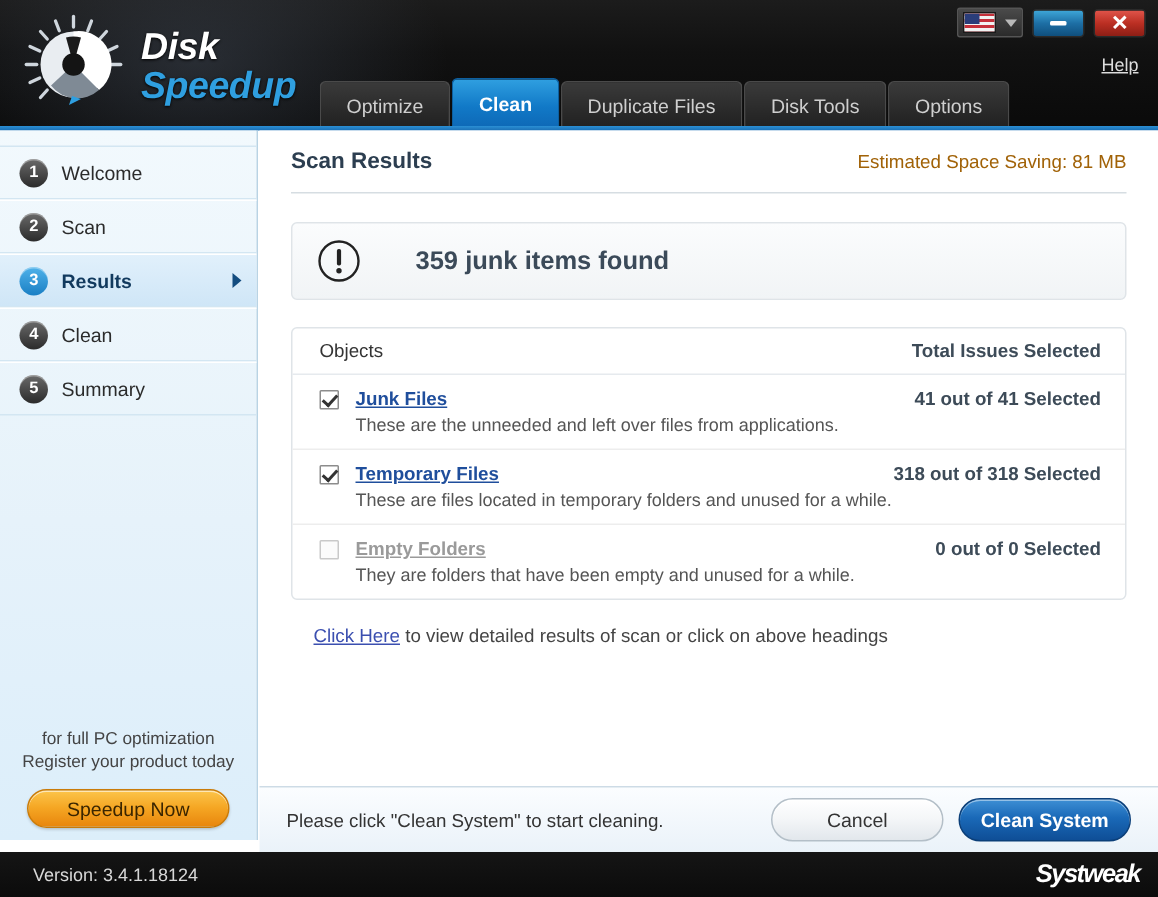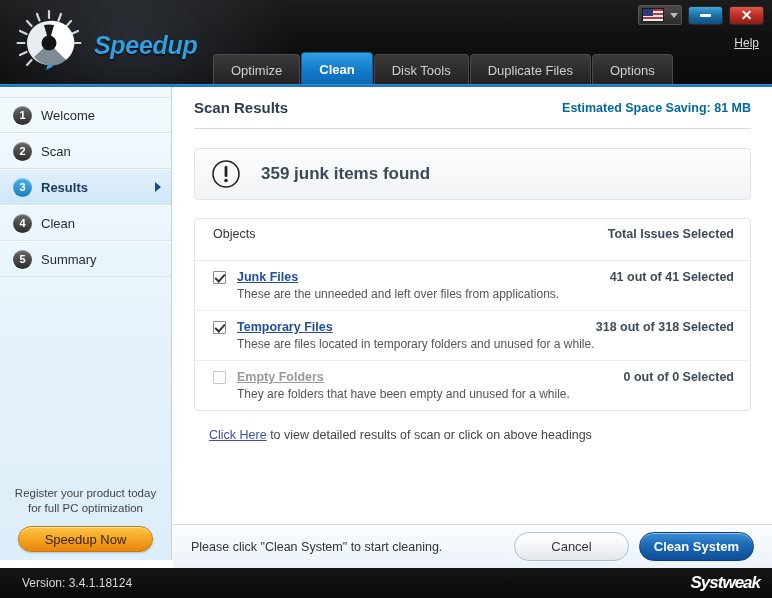--- a/index.html
+++ b/index.html
@@ -169,39 +169,39 @@
   .main {
     position:absolute; left:173px; top:87px; width:599px; height:437px;
     background:#ffffff;
   }
   .main-head {
     position:relative; height: 42px; margin: 0 21px;
     display:flex; align-items:center; justify-content:space-between;
     border-bottom: 1px solid #d6dde2;
   }
   .page-title { font-size:15px; font-weight:bold; color:#2c3e50; }
-  .space-saving { font-size:12.5px; color:#0369a1;font-weight:bold; }
+  .space-saving { font-size:12.5px; color:#a16207; }
 
   .alert-box {
     margin: 19px 21px 0 21px; height: 52px;
     background: linear-gradient(180deg,#fbfcfd 0%, #f1f4f6 100%);
     border: 1px solid #dfe4e8; border-radius: 4px;
-    display:flex; align-items:center; padding-left: 16px; gap: 20px;
+    display:flex; align-items:center; padding-left: 16px; gap: 36px;
   }
   .excl-icon { width:30px;height:30px; flex:none; }
   .alert-text { font-size:17px; font-weight:bold; color:#3b4a59; }
 
   .panel {
     margin: 18px 21px 0 21px;
     border: 1px solid #dfe4e8; border-radius: 4px;
     background:#fff;
   }
   .panel-head {
     display:flex;justify-content:space-between;align-items:center;
-    padding: 8px 16px 19px 18px;
+    padding: 8px 16px 8px 18px;
     font-size:12.5px; color:#3d4b58; font-weight:bold;
     border-bottom:1px solid #e6eaee;
   }
   .panel-head .objects-col { font-weight:normal; color:#333; }
   .row {
     padding: 9px 16px 9px 18px;
     border-bottom: 1px solid #ededed;
   }
   .row:last-child { border-bottom:none; }
   .row-top { display:flex; align-items:center; }
@@ -295,20 +295,21 @@
           </g>
           <circle cx="35" cy="35" r="22" fill="#e9edf1"></circle>
           <path d="M35 13 A22 22 0 0 1 52 52 L35 35 Z" fill="#ffffff"></path>
           <path d="M35 35 L52 52 A22 22 0 0 1 20 49 Z" fill="#7f8a95"></path>
           <path d="M35 35 L30 17 A22 22 0 0 1 40 17 Z" fill="#1b1b1b"></path>
           <circle cx="35" cy="35" r="7.5" fill="#141414"></circle>
           <path d="M32 62 L40 58 L34 56 Z" fill="#2f9fe0"></path>
         </svg>
       </div>
       <div class="logo-text">
+        <span class="logo-disk">Disk</span>
         <span class="logo-speedup">Speedup</span>
       </div>
     </div>
 
     <div class="win-controls">
       <div class="flag-btn">
         <span class="flag">
           <span class="stripes"></span>
             <span class="canton"></span>
         </span>
@@ -319,22 +320,22 @@
       </div>
       <div class="btn-close">
         <span class="glyph">✕</span>
       </div>
     </div>
     <a class="help-link" href="#">Help</a>
 
     <div class="tabs">
       <div class="tab">Optimize</div>
       <div class="tab active">Clean</div>
+      <div class="tab">Duplicate Files</div>
       <div class="tab">Disk Tools</div>
-      <div class="tab">Duplicate Files</div>
       <div class="tab">Options</div>
     </div>
   </div>
   <div class="blue-rule"></div>
 
   <div class="sidebar">
     <div class="nav">
       <div class="nav-item">
         <span class="step-num">1</span>
         <span class="nav-label">Welcome</span>
@@ -352,22 +353,22 @@
         <span class="step-num">4</span>
         <span class="nav-label">Clean</span>
       </div>
       <div class="nav-item">
         <span class="step-num">5</span>
         <span class="nav-label">Summary</span>
       </div>
     </div>
 
     <div class="register-box">
+      <span class="register-text">for full PC optimization</span>
       <span class="register-text">Register your product today</span>
-      <span class="register-text">for full PC optimization</span>
       <div class="register-btn">Speedup Now</div>
     </div>
   </div>
 
   <div class="main">
     <div class="main-head">
       <span class="page-title">Scan Results</span>
       <span class="space-saving">Estimated Space Saving:  81 MB</span>
     </div>
 

